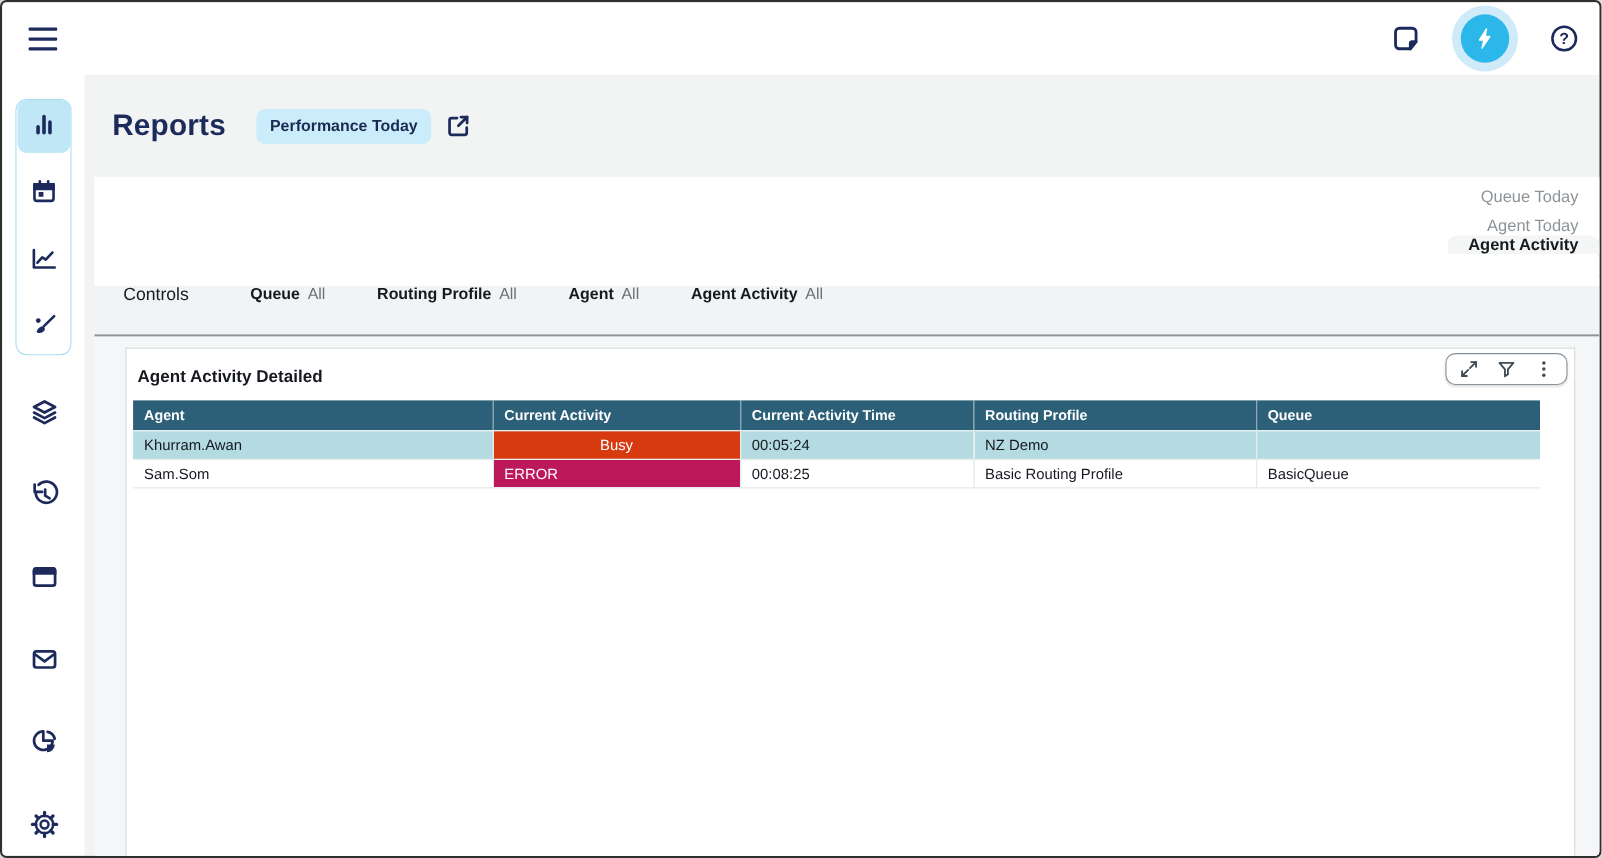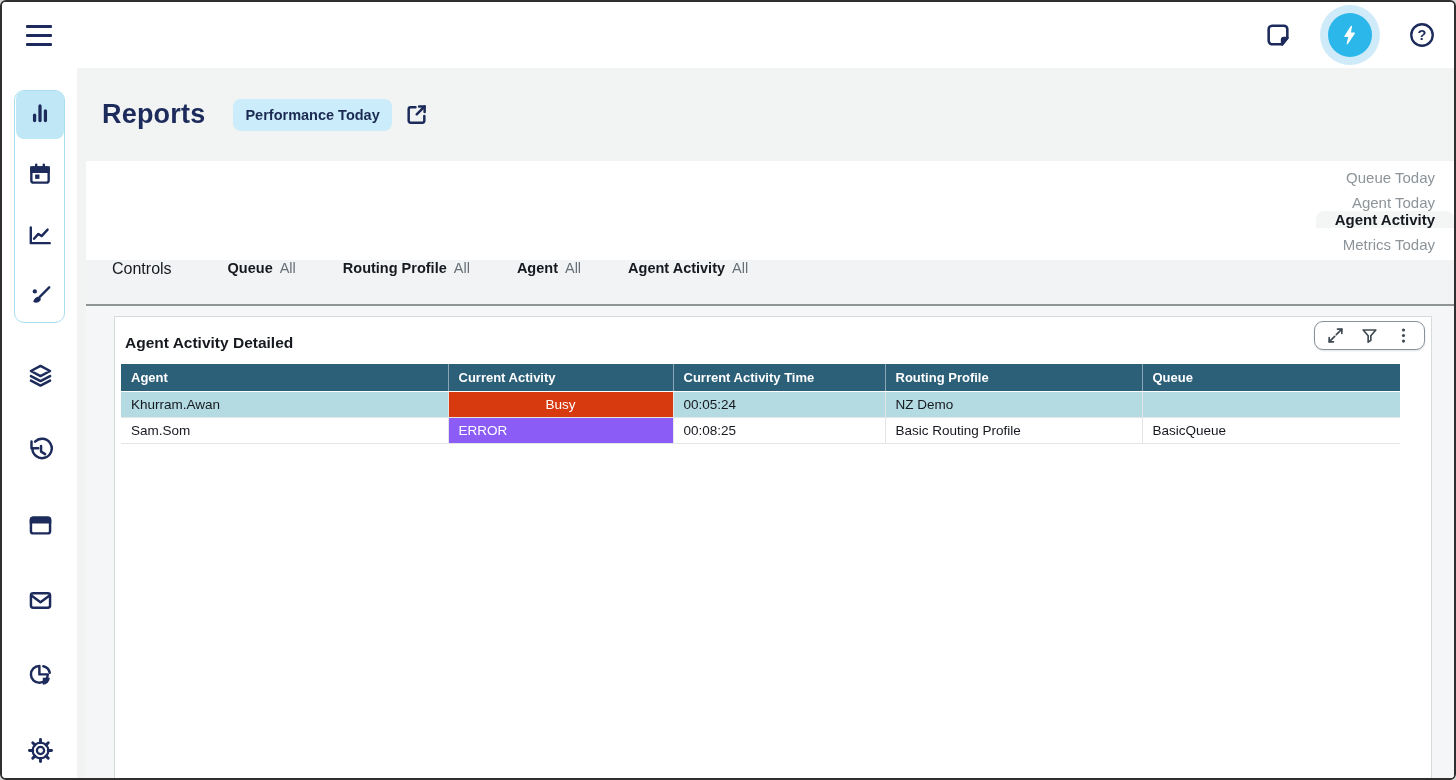--- a/index.html
+++ b/index.html
@@ -209,21 +209,20 @@
     </div>
 
     <div class="canvas">
       <div class="tab-strip">
           <div class="tab-sep"></div>
           <div class="tab">Queue Today</div>
           <div class="tab-sep"></div>
           <div class="tab">Agent Today</div>
           <div class="tab active">Agent Activity</div>
           <div class="tab-sep"></div>
-          <div class="tab">Metrics Today</div>
           <div class="tab-sep"></div>
           <div class="tab-sep"></div>
         </div>
 
       <div class="controls-bar">
         <div class="controls-label">Controls</div>
       <div class="filter">
     <span class="fname">Queue</span>
     <span class="fval">All</span>
   </div>
@@ -287,21 +286,21 @@
             <tbody>
                 <tr class="hl">
     <td>Khurram.Awan</td>
     <td class="status bold" style="background: rgb(214, 58, 14);">Busy</td>
     <td>00:05:24</td>
     <td>NZ Demo</td>
     <td></td>
   </tr>
                 <tr>
     <td>Sam.Som</td>
-    <td class="status" style="background: #8b5cf6;">ERROR</td>
+    <td class="status" style="background: #be185d;">ERROR</td>
     <td>00:08:25</td>
     <td>Basic Routing Profile</td>
     <td>BasicQueue</td>
   </tr>
               </tbody>
           </table>
         </div>
       </div>
     </div>
   </div>

